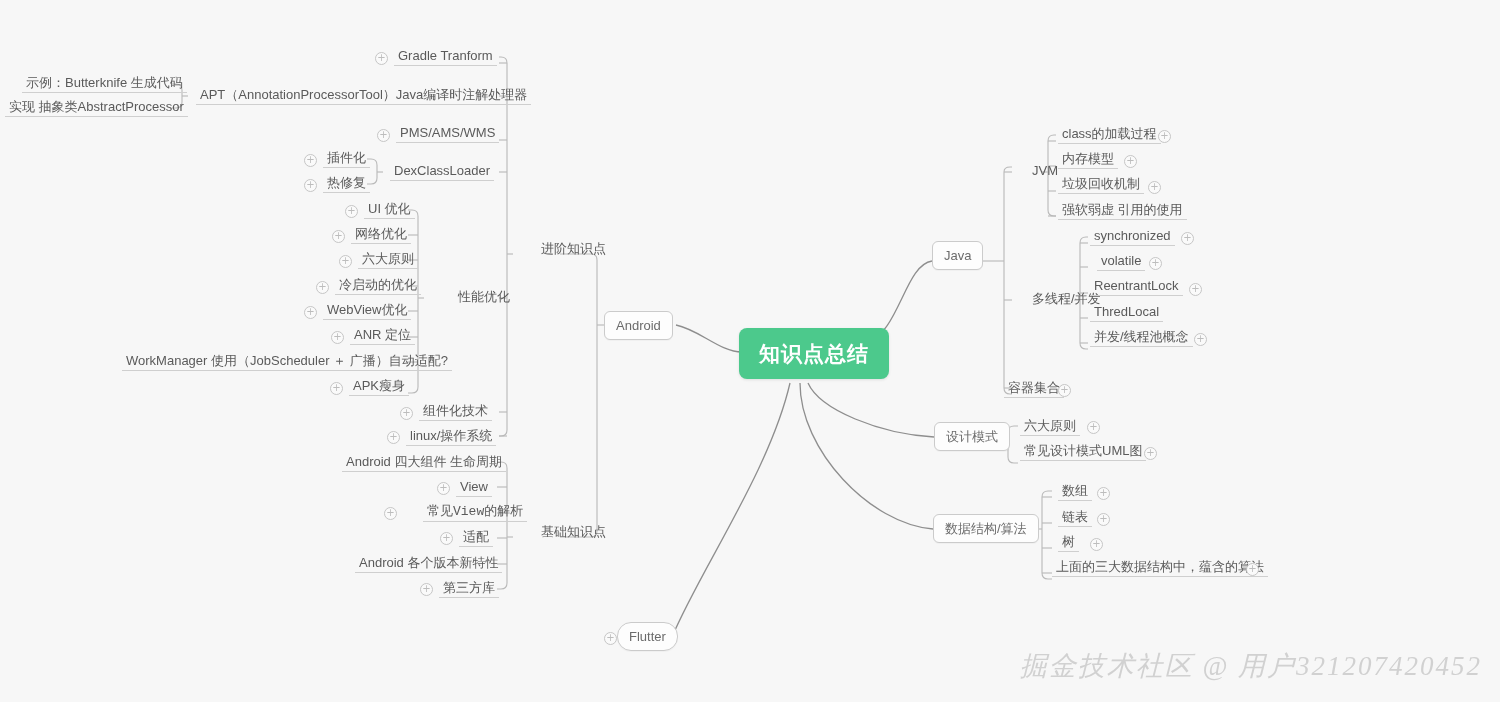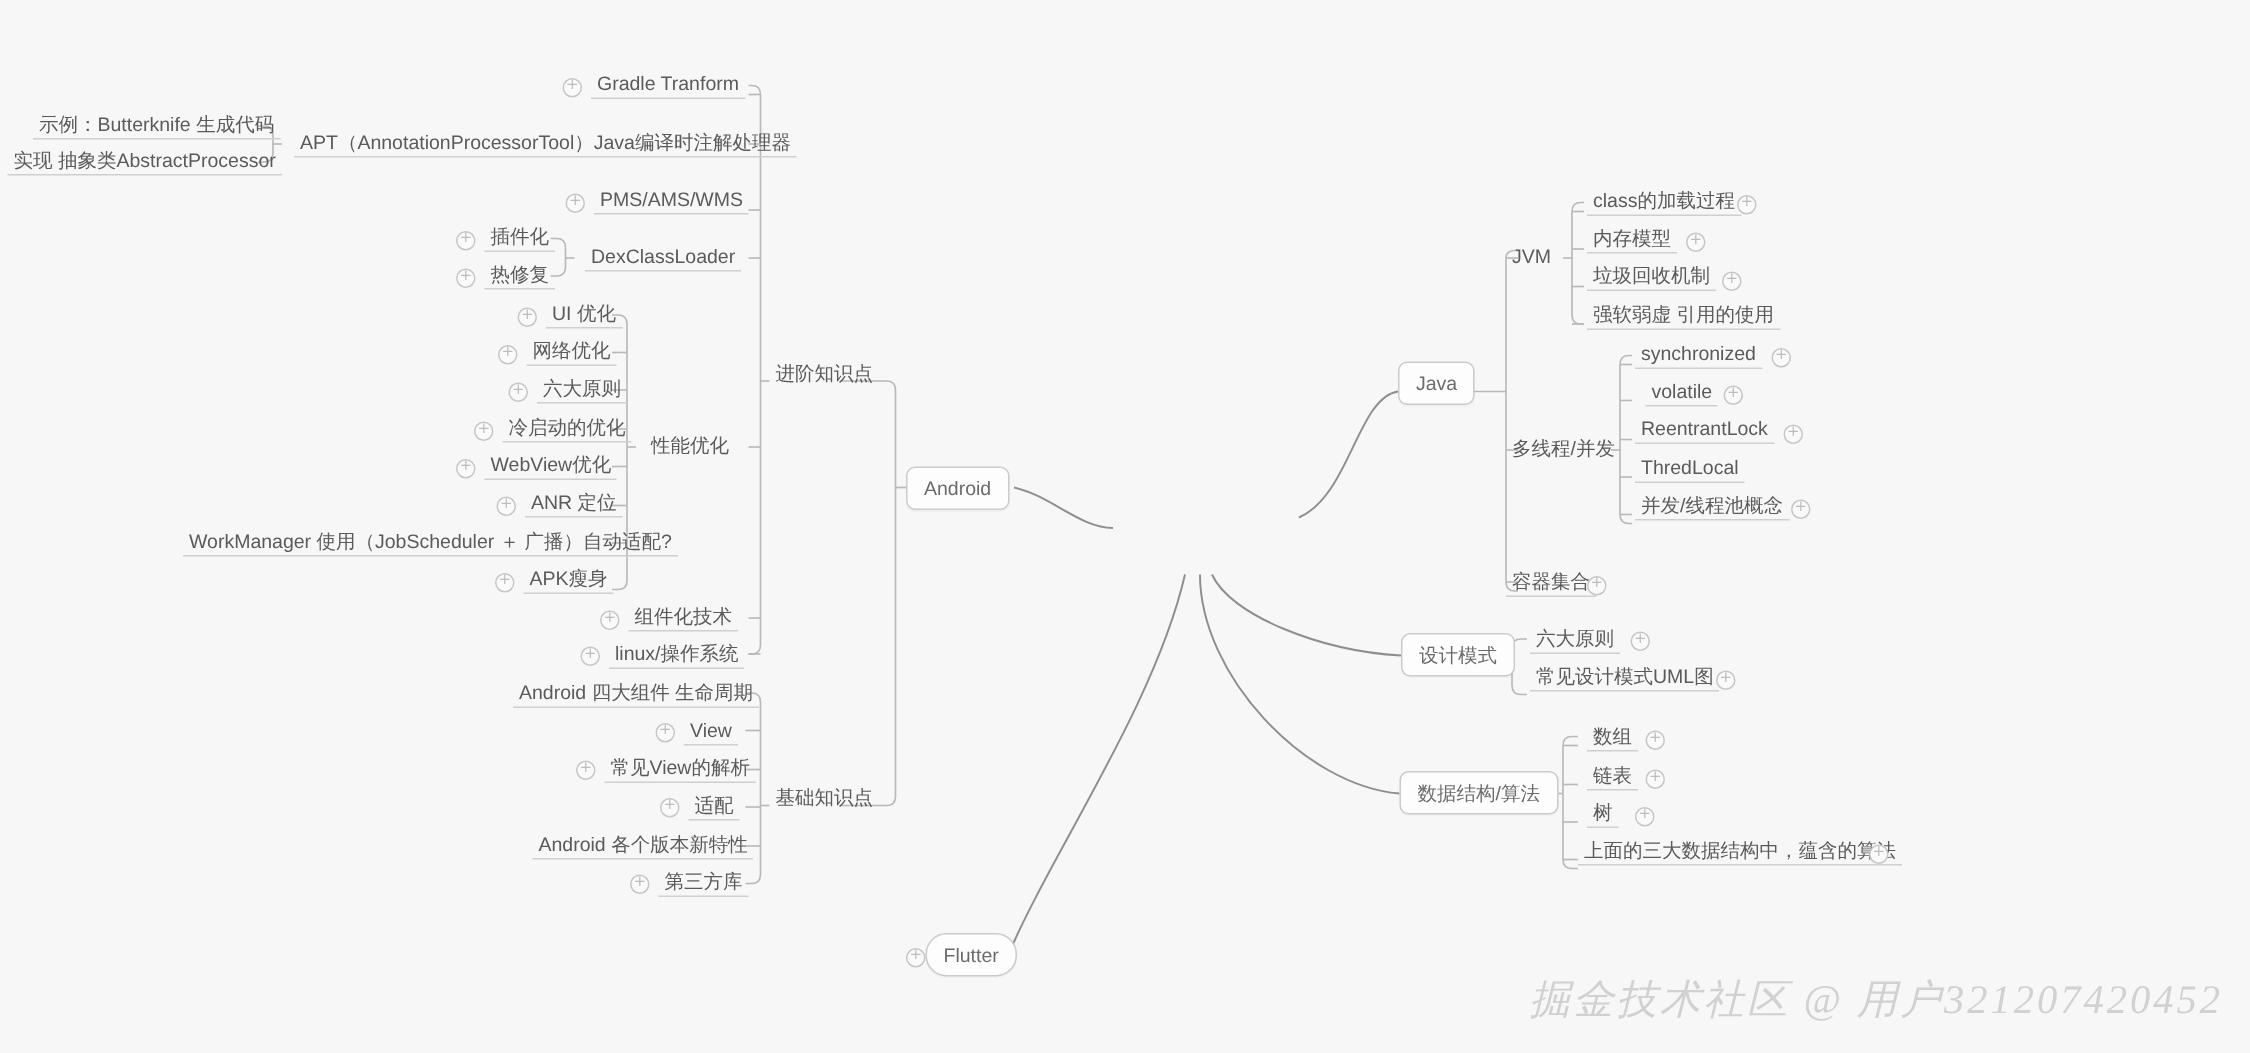--- a/index.html
+++ b/index.html
@@ -22,21 +22,21 @@
     display:flex;
     align-items:center;
   }
   
   .leaf{
     font-size:13px;
     color:#5a5a5a;
     padding:0 4px 3px 4px;
     border-bottom:1.1px solid #cfcfcf;
   }
-  .leaf.nobar{border-bottom:none;}
+  .leaf.nobar{border-bottom:none;margin-left:24px;}
   
   .boxed{
     font-size:13px;
     color:#6b6b6b;
     background:#fdfdfd;
     border:1.2px solid #cbcbcb;
     border-radius:6px;
     padding:7px 11px;
     box-shadow:0 1px 1px rgba(0,0,0,.03);
   }
@@ -174,20 +174,21 @@
       <path d="M1034,529 L1042,529"></path>
       <path d="M1042,497 Q1042,491 1048,491 L1052,491"></path>
       <path d="M1042,497 L1042,573 Q1042,579 1048,579 L1052,579"></path>
       <path d="M1042,497 L1052,497"></path>
       <path d="M1042,523 L1052,523"></path>
       <path d="M1042,548 L1052,548"></path>
       <path d="M1042,573 L1052,573"></path>
     </g>
   </svg>
 
+  <div class="node root" style="left:739px;top:328px;">知识点总结</div>
 
   <div class="node boxed" style="left:604px;top:311px;">Android</div>
 
   <div class="node leaf nobar" style="left:513px;top:242px;">进阶知识点</div>
   <div class="node leaf nobar" style="left:513px;top:525px;">基础知识点</div>
 
   <div class="plus" style="left:375px;top:52px;"></div>
   <div class="node leaf" style="left:394px;top:49px;">Gradle Tranform</div>
 
   <div class="node leaf" style="left:196px;top:88px;">APT（AnnotationProcessorTool）Java编译时注解处理器</div>
@@ -233,21 +234,21 @@
 
   <div class="plus" style="left:387px;top:431px;"></div>
   <div class="node leaf" style="left:406px;top:429px;">linux/操作系统</div>
 
   <div class="node leaf" style="left:342px;top:455px;">Android 四大组件 生命周期</div>
 
   <div class="plus" style="left:437px;top:482px;"></div>
   <div class="node leaf" style="left:456px;top:480px;">View</div>
 
   <div class="plus" style="left:384px;top:507px;"></div>
-  <div class="node leaf" style="left:403px;top:505px;">常见View的解析</div>
+  <div class="node leaf" style="left:423px;top:505px;font-family:Liberation Mono, monospace;">常见View的解析</div>
 
   <div class="plus" style="left:440px;top:532px;"></div>
   <div class="node leaf" style="left:459px;top:530px;">适配</div>
 
   <div class="node leaf" style="left:355px;top:556px;">Android 各个版本新特性</div>
 
   <div class="plus" style="left:420px;top:583px;"></div>
   <div class="node leaf" style="left:439px;top:581px;">第三方库</div>
 
   <div class="node boxed" style="left:932px;top:241px;">Java</div>

